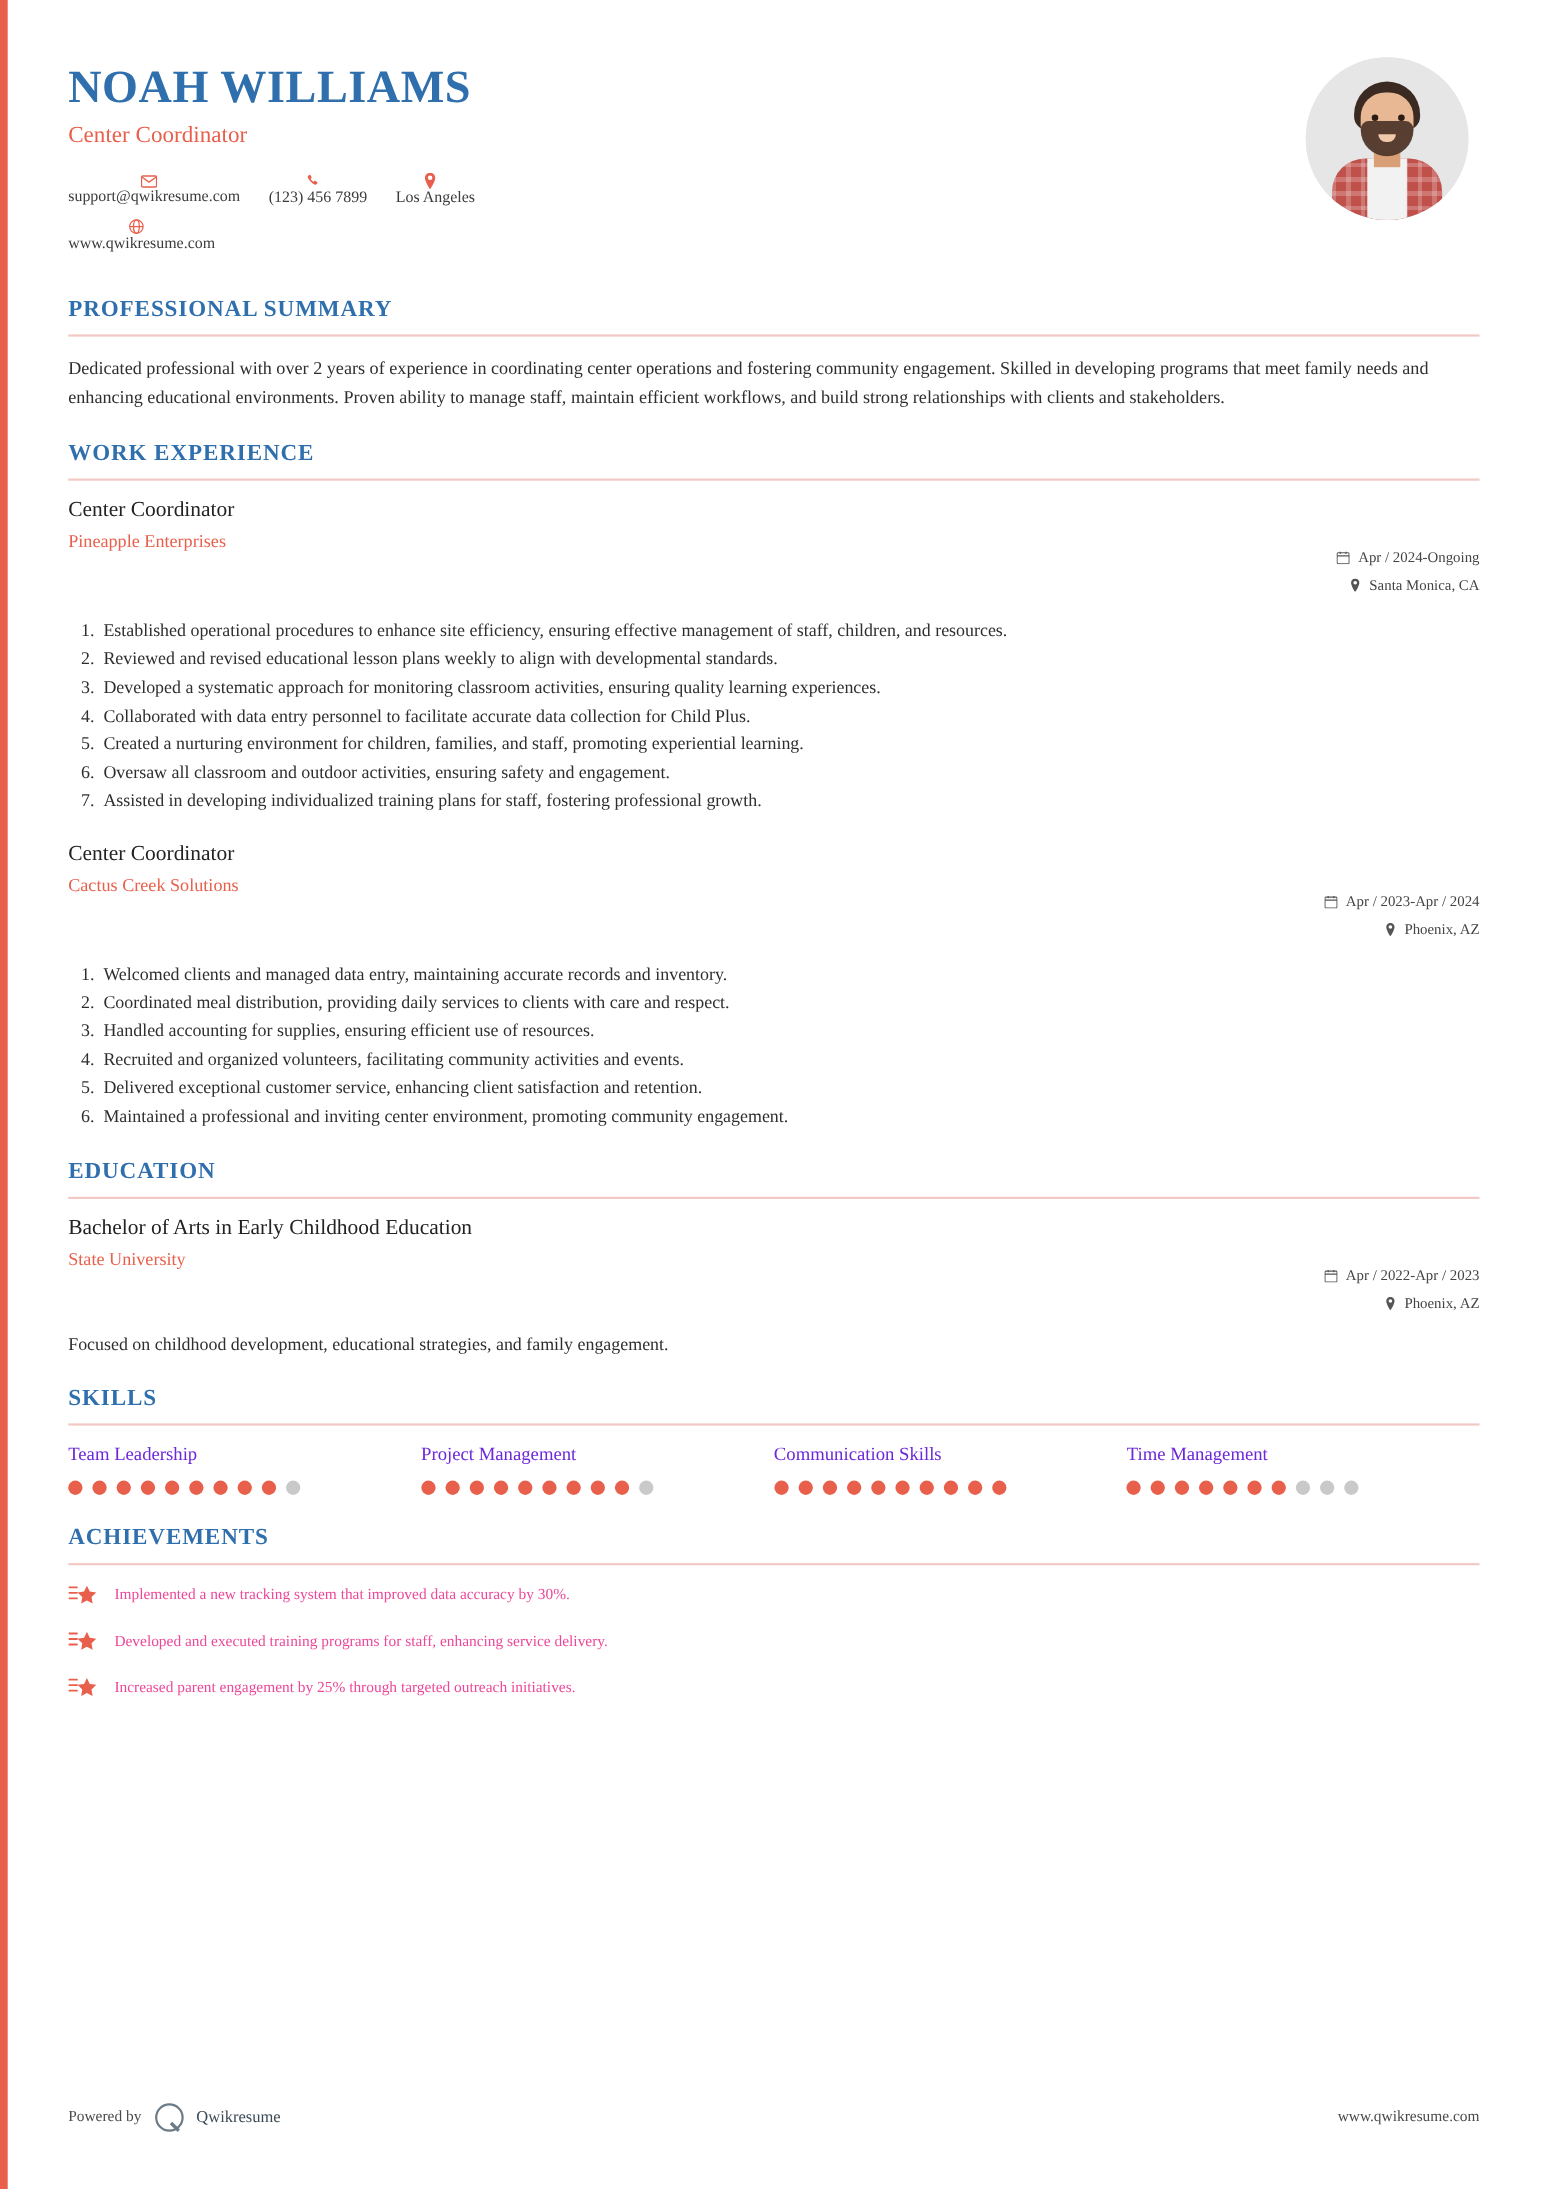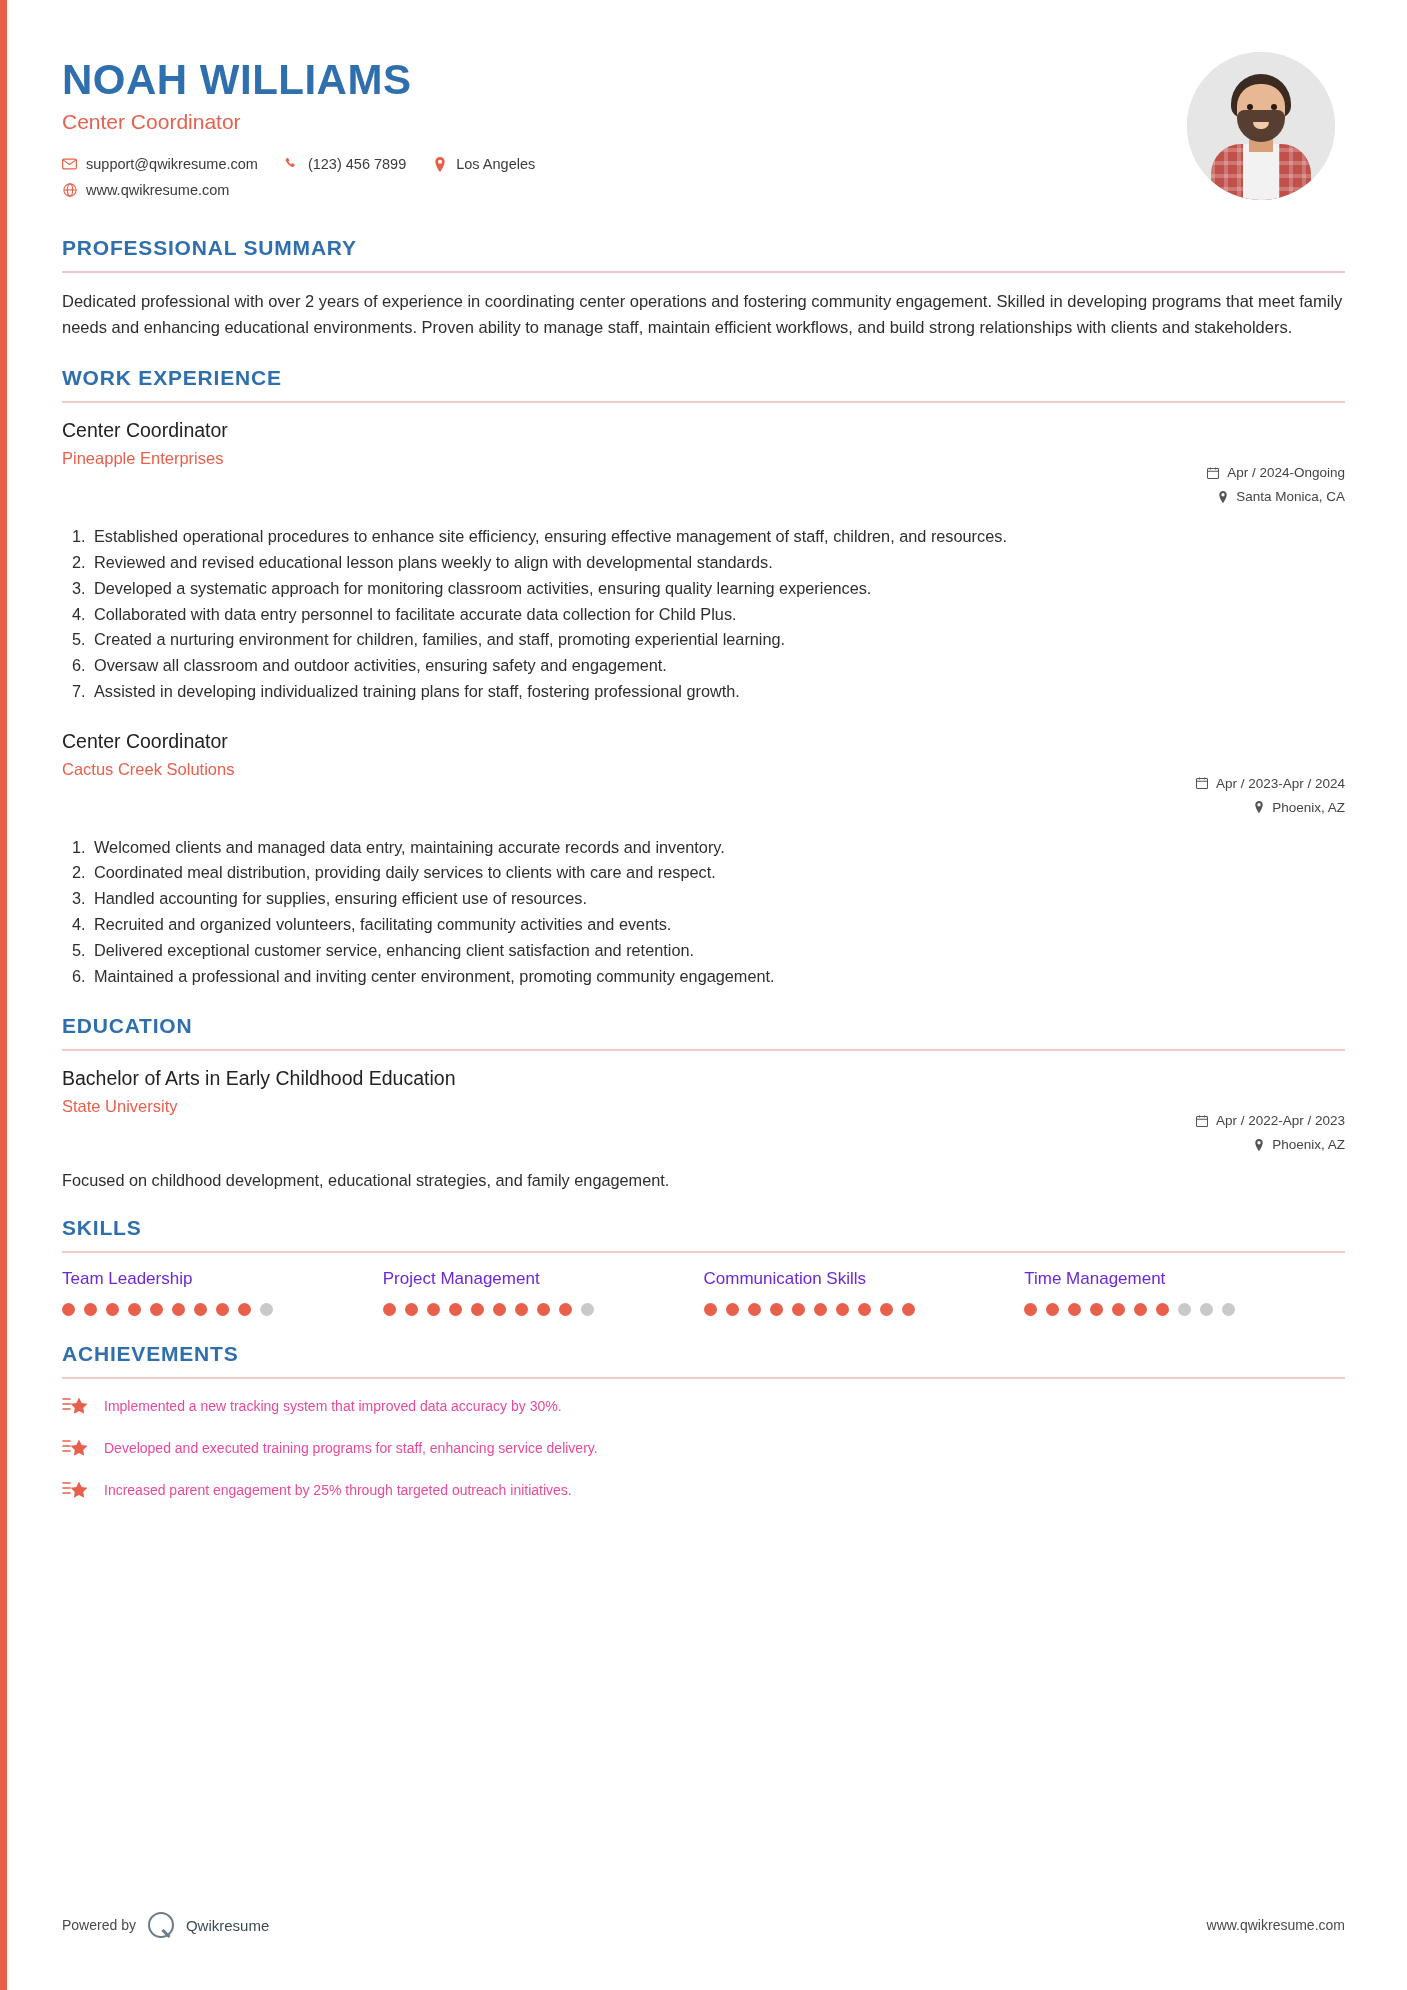--- a/index.html
+++ b/index.html
@@ -8,20 +8,21 @@
     background: #ffffff;
     font-family: "Liberation Sans", sans-serif;
     color: #2c2c2c;
   }
   .page {
     width: 1407px;
     min-height: 1990px;
     background: #fff;
     position: relative;
     padding: 0;
+    font-family: Liberation Serif, serif;
   }
   .accent-bar {
     position: absolute;
     left: 0; top: 0;
     width: 7px; height: 1990px;
     background: #e8604c;
   }
   .inner {
     padding: 52px 62px 0 62px;
   }
@@ -53,20 +54,21 @@
     align-items: center;
     flex-wrap: wrap;
     margin-bottom: 10px;
   }
   .contact-item {
     display: flex;
     align-items: center;
     margin-right: 26px;
     font-size: 14.5px;
     color: #3b3b3b;
+    flex-direction: column;
   }
   .contact-item .ico {
     color: #e8604c;
     margin-right: 9px;
     display: inline-flex;
     align-items: center;
     justify-content: center;
     width: 15px;
   }
   .contact-item .ico svg { display: block; }

